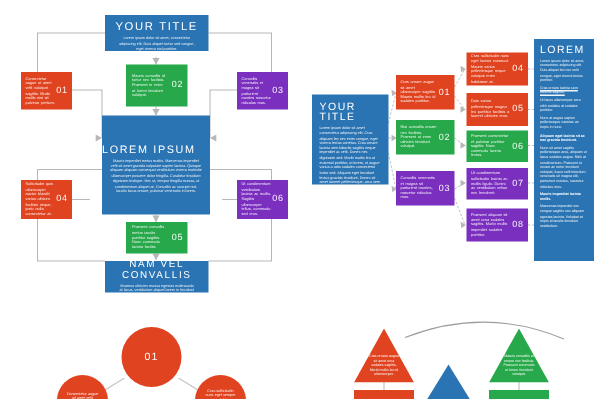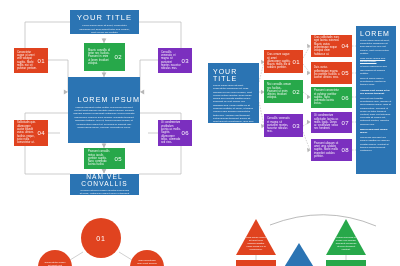--- a/index.html
+++ b/index.html
@@ -32,21 +32,21 @@
   
   .bigtitle{
     color:#fff;text-align:center;letter-spacing:1.1px;font-size:7.5px;
     font-weight:400;padding-top:4px;
   }
   .bigsub{
     color:#fff;text-align:center;font-size:2.5px;line-height:3.4px;
     padding:2px 9px 0 9px;opacity:.9;
   }
   .center-title{
-    color:#fff;text-align:right;letter-spacing:1.1px;font-size:7.2px;
+    color:#fff;text-align:left;letter-spacing:1.1px;font-size:7.2px;
     padding-top:4px;
   }
   .center-body{
     color:#fff;text-align:center;font-size:2.5px;line-height:3.35px;
     padding:2px 5px 0 5px;opacity:.9;
   }
 
   
   .rtitle{
     color:#fff;letter-spacing:1px;font-size:7px;padding:0 0 2px 5px;

